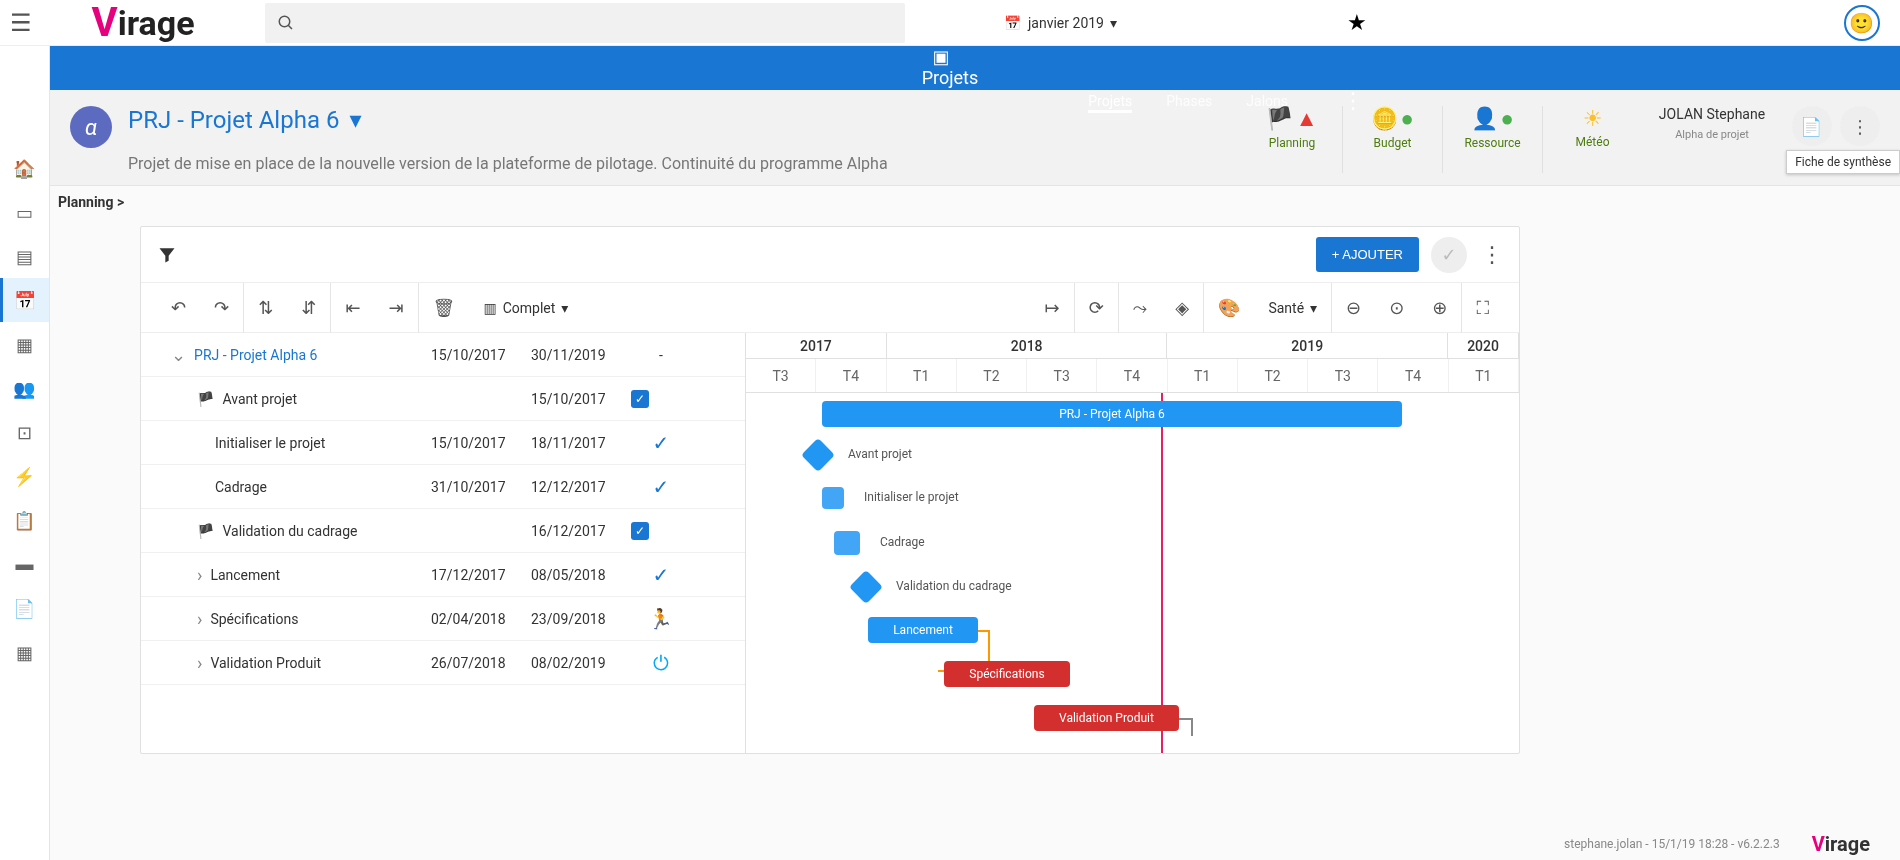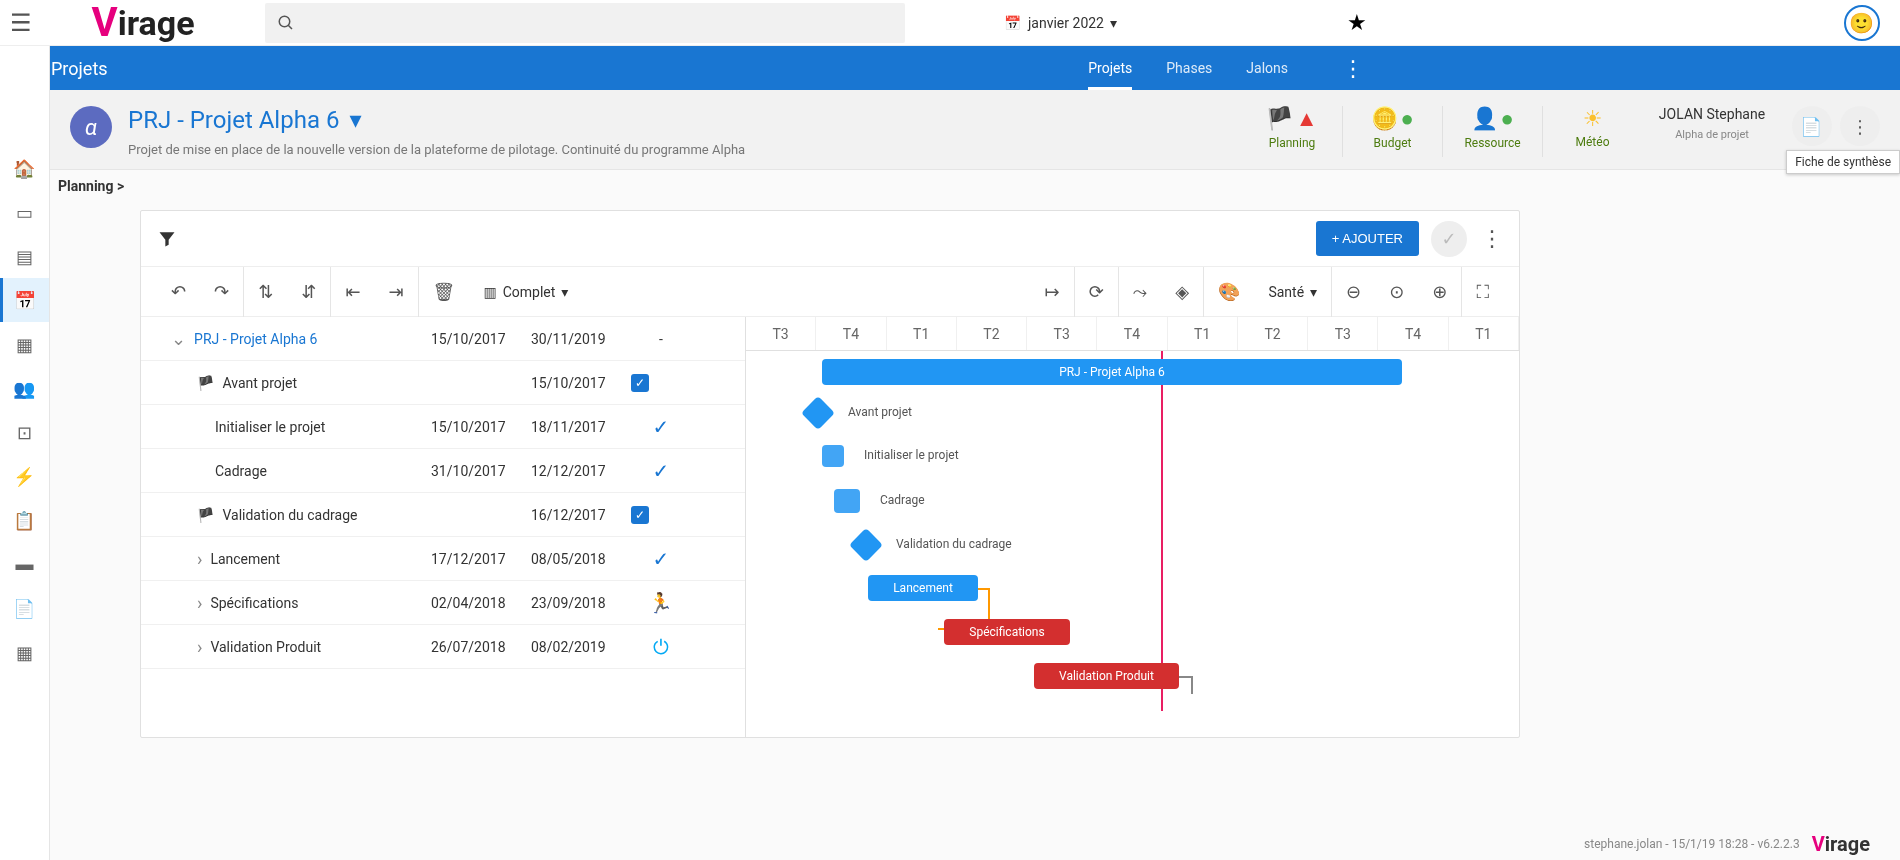--- a/index.html
+++ b/index.html
@@ -12,35 +12,35 @@
   .logo .v { color: #e6007e; font-size:40px; font-weight:bold;}
   .searchbox { flex:0 0 640px; margin-left:50px; background: #f1f1f1; height: 40px; border-radius:2px; display:flex; align-items:center; padding:0 12px; color:#888;}
   .searchbox input { flex:1; border:none; background:transparent; font-size:14px; color:#333; outline:none;}
   .search-icon { font-size:18px; color:#555;}
   .date-selector { display:flex; align-items:center; gap:6px; cursor:pointer; margin-left:80px;}
   .star-icon { font-size:22px; color:#000; margin-left:210px; cursor:pointer;}
   .avatar { width:36px; height:36px; border-radius:50%; background:#1976d2; display:flex; align-items:center; justify-content:center; margin-left:auto; margin-right:10px; color:#fff; font-size:20px; border:2px solid #1976d2;}
   .avatar-inner{width:32px;height:32px;border-radius:50%;background:#fff;display:flex;align-items:center;justify-content:center;}
   
   
-  .bluenav { height:44px; background:#1976d2; color:#fff; display:flex; align-items:center; padding:0 16px;}
+  .bluenav { height:44px; background:#1976d2; color:#fff; display:flex; align-items:center; padding:0 16px;flex-direction:column;}
   .bluenav .nav-icon{font-size:18px; margin-right:18px;}
   .bluenav .nav-title{font-size:18px;}
   .blue-tabs{margin-left:auto; display:flex; gap:34px; margin-right:520px; align-items:center; height:100%;}
   .blue-tab{cursor:pointer; opacity:.85; height:100%; display:flex; align-items:center; position:relative;}
   .blue-tab.active{opacity:1;}
   .blue-tab.active::after{content:''; position:absolute; bottom:0; left:0; right:0; height:3px; background:#fff;}
   .blue-more{font-size:22px; cursor:pointer; margin-left:20px;}
   
   
   .proj-header{background:#f2f2f2; display:flex; padding:16px 20px 12px 20px; border-bottom:1px solid #e5e5e5; margin-left:50px;}
   .proj-avatar{width:42px;height:42px;border-radius:50%;background:#5c6bc0;color:#fff;display:flex;align-items:center;justify-content:center;font-size:22px;font-style:italic;}
   .proj-title-wrap{margin-left:16px; flex:1;}
   .proj-title{color:#1976d2; font-size:24px; display:flex; align-items:center; gap:10px;}
-  .proj-desc{color:#777; font-size:13px; margin-top:8px;}
+  .proj-desc{color:#777; font-size:16px; margin-top:20px;}
   .proj-stats{display:flex; gap:0;}
   .stat{width:100px; text-align:center; border-left:1px solid #e0e0e0; padding:0 6px; cursor:pointer;}
   .stat:first-child{border-left:none;}
   .stat-icon{font-size:22px; margin-bottom:4px; display:flex; justify-content:center; gap:2px;}
   .stat-label{font-size:12px; color:#4d7c0f;}
   .chef{width:140px; text-align:center; padding:0 10px;}
   .chef-name{font-size:14px; color:#333; white-space:nowrap;}
   .chef-label{font-size:11px; color:#888; margin-top:6px;}
   .proj-actions{display:flex; gap:8px; align-items:flex-start; margin-left:10px;}
   .circle-btn{width:40px;height:40px;border-radius:50%;background:#eee;display:flex;align-items:center;justify-content:center;cursor:pointer;font-size:18px;color:#555;}
@@ -101,21 +101,21 @@
   .gbar{position:absolute; height:26px; border-radius:4px; color:#fff; font-size:12px; display:flex; align-items:center; justify-content:center; white-space:nowrap;}
   .gbar.blue{background:#2196f3;}
   .gbar.red{background:#d32f2f;}
   .gbar.sblue{background:#42a5f5;}
   .diamond{position:absolute; width:24px; height:24px; background:#2196f3; transform:rotate(45deg); border-radius:4px;}
   .gbar-label{position:absolute; color:#555; font-size:12px;}
   
   
   .tooltip{position:absolute; top:150px; right:0; background:#fff; border:1px solid #ccc; padding:4px 8px; font-size:12px; box-shadow:0 1px 3px rgba(0,0,0,.2);}
   
-  .footer-info{position:absolute; bottom:4px; right:30px; display:flex; align-items:center; gap:12px; color:#888; font-size:12px;}
+  .footer-info{position:absolute; bottom:4px; right:30px; display:flex; align-items:center; gap:32px; color:#888; font-size:12px;}
   .footer-logo{color:#e6007e; font-weight:bold; font-size:20px;text-align:center;}
   .footer-logo span{color:#333;}
   
   svg{display:block;}
 </style>
 </head>
 <body>
 
 <div class="left-sidebar">
   <div class="sb-item" style="margin-top:100px;">🏠</div>
@@ -138,21 +138,21 @@
   <div class="searchbox">
     <span class="search-icon">
       <svg width="18" height="18" viewBox="0 0 24 24" fill="none" stroke="#555" stroke-width="2">
           <circle cx="10" cy="10" r="7"></circle>
           <line x1="20" y1="20" x2="15" y2="15"></line>
         </svg>
     </span>
   </div>
   <div class="date-selector">
     <span>📅</span>
-    <span>janvier 2022</span>
+    <span>janvier 2019</span>
     <span>▾</span>
   </div>
   <span class="star-icon">★</span>
   <div class="avatar">
     <div class="avatar-inner">🙂</div>
   </div>
 </div>
 
 <div class="bluenav">
   <span class="nav-icon">▣</span>
@@ -334,20 +334,26 @@
               <span class="expand-arrow">›</span>
               <span>Validation Produit</span>
             </div>
           <div class="col-d">26/07/2018</div>
           <div class="col-d">08/02/2019</div>
           <div class="col-e"><span class="power-icon">⏻</span></div>
         </div>
       </div>
 
       <div class="g-right">
+        <div class="gr-years">
+          <div class="yr" style="flex:2;">2017</div>
+          <div class="yr" style="flex:4;">2018</div>
+          <div class="yr" style="flex:4;">2019</div>
+          <div class="yr" style="flex:1;">2020</div>
+        </div>
         <div class="gr-quarters">
           <div class="qt">T3</div>
           <div class="qt">T4</div>
           <div class="qt">T1</div>
           <div class="qt">T2</div>
           <div class="qt">T3</div>
           <div class="qt">T4</div>
           <div class="qt">T1</div>
           <div class="qt">T2</div>
           <div class="qt">T3</div>

